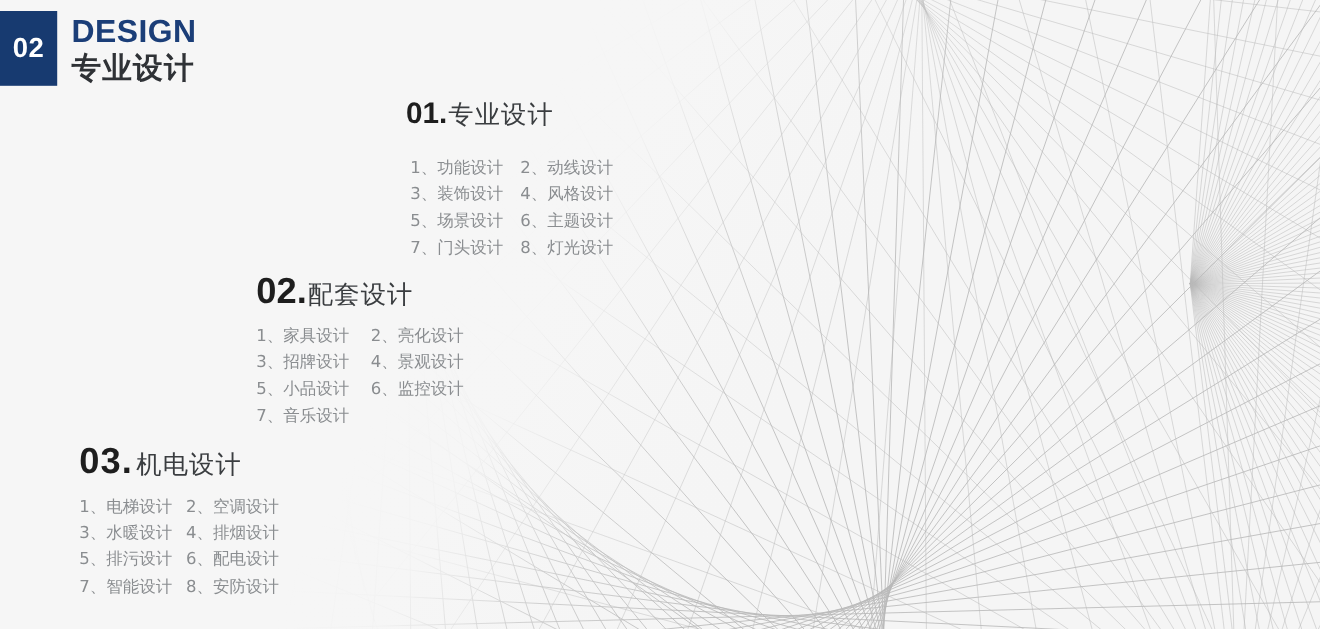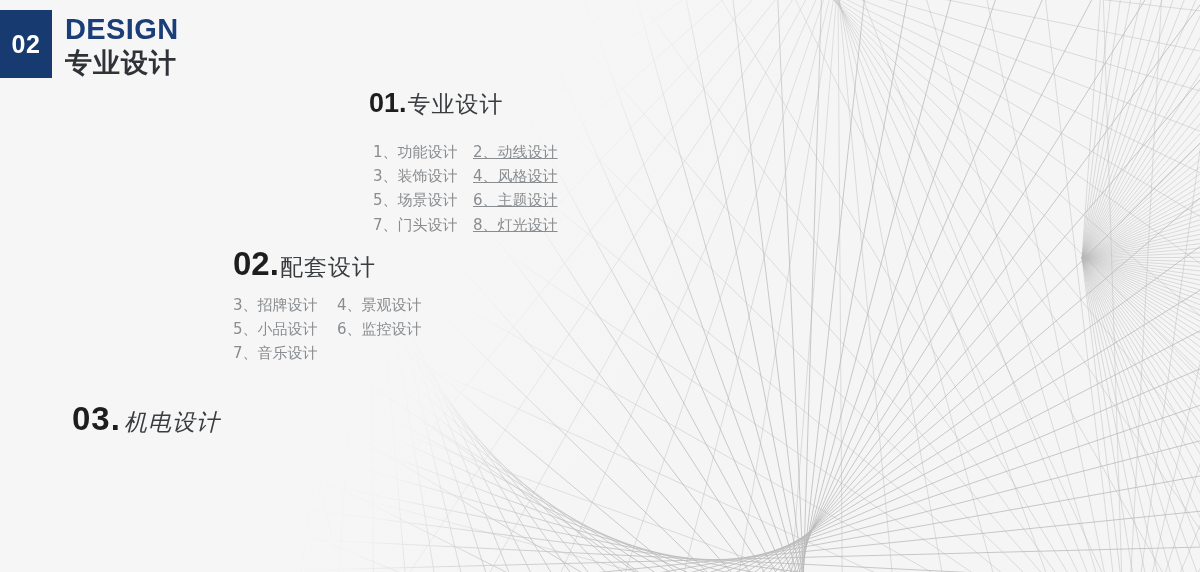--- a/index.html
+++ b/index.html
@@ -131,35 +131,35 @@
     display: inline-block;
   }
 
   
   #block-01 { left: 369px; top: 88px; }
   #block-01 .block-num  { font-size: 27px; }
   #block-01 .block-name { font-size: 23px; margin-left: 1px; }
   #block-01 .block-list { margin-left: 4px; margin-top: 20px; }
   #block-01 .list-row   { font-size: 15px; line-height: 24.2px; }
   #block-01 .list-cell  { width: 100px; }
-  #block-01 .list-cell:last-child { width: auto; text-decoration: underline; }
+  #block-01 .list-cell:last-child { width: auto; }
 
   
   #block-02 { left: 233px; top: 245px; }
   #block-02 .block-num  { font-size: 33px; }
   #block-02 .block-name { font-size: 23px; margin-left: 1px; }
   #block-02 .block-list { margin-left: 0px; margin-top: 7px; }
   #block-02 .list-row   { font-size: 15px; line-height: 24.2px; }
   #block-02 .list-cell  { width: 104px; }
   #block-02 .list-cell:last-child { width: auto; }
 
   
   #block-03 { left: 72px; top: 400px; }
   #block-03 .block-num  { font-size: 33px; letter-spacing: 1px; }
-  #block-03 .block-name { font-size: 23px; margin-left: 3px; font-style: italic; }
+  #block-03 .block-name { font-size: 23px; margin-left: 3px; }
   #block-03 .block-list { margin-left: 0px; margin-top: 8px; }
   #block-03 .list-row   { font-size: 15px; line-height: 24.2px; }
   #block-03 .list-cell  { width: 97px; }
   #block-03 .list-cell:last-child { width: auto; }
 </style>
 </head>
 <body>
 
 <div class="slide">
 
@@ -562,34 +562,56 @@
     </div>
   </div>
 
   <div class="block" id="block-02">
     <div class="block-title">
       <span class="block-num">02.</span>
       <span class="block-name">配套设计</span>
     </div>
     <div class="block-list">
       <div class="list-row">
+        <span class="list-cell">1、家具设计</span>
+        <span class="list-cell">2、亮化设计</span>
+      </div>
+      <div class="list-row">
         <span class="list-cell">3、招牌设计</span>
         <span class="list-cell">4、景观设计</span>
       </div>
       <div class="list-row">
         <span class="list-cell">5、小品设计</span>
         <span class="list-cell">6、监控设计</span>
       </div>
       <div class="list-row">
         <span class="list-cell">7、音乐设计</span>
         <span class="list-cell"></span>
       </div>
     </div>
   </div>
 
   <div class="block" id="block-03">
     <div class="block-title">
       <span class="block-num">03.</span>
       <span class="block-name">机电设计</span>
     </div>
+    <div class="block-list">
+      <div class="list-row">
+        <span class="list-cell">1、电梯设计</span>
+        <span class="list-cell">2、空调设计</span>
+      </div>
+      <div class="list-row">
+        <span class="list-cell">3、水暖设计</span>
+        <span class="list-cell">4、排烟设计</span>
+      </div>
+      <div class="list-row">
+        <span class="list-cell">5、排污设计</span>
+        <span class="list-cell">6、配电设计</span>
+      </div>
+      <div class="list-row">
+        <span class="list-cell">7、智能设计</span>
+        <span class="list-cell">8、安防设计</span>
+      </div>
+    </div>
   </div>
 
 </div>
 
 </body></html>

